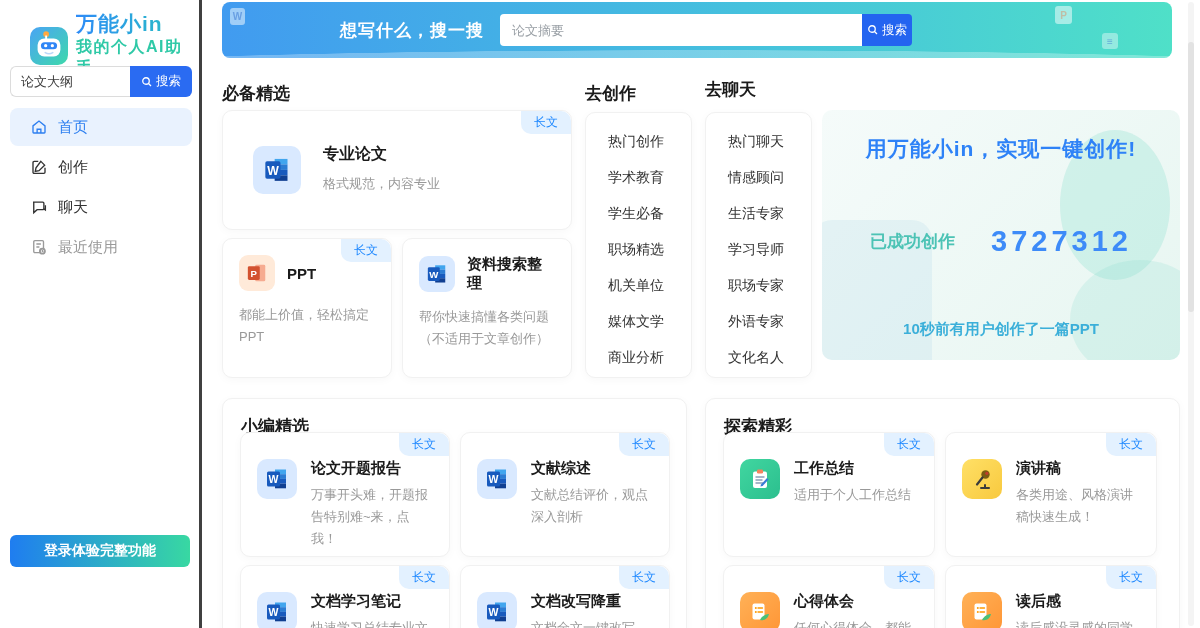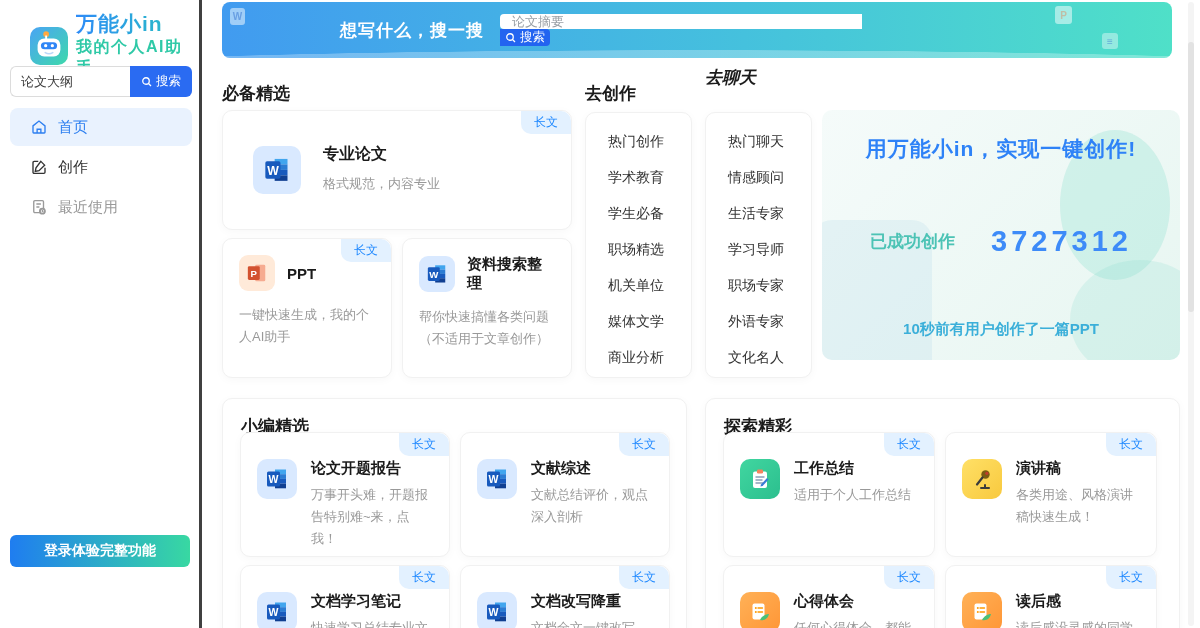--- a/index.html
+++ b/index.html
@@ -30,21 +30,21 @@
   .login-btn { position:absolute; left:10px; top:535px; width:180px; height:32px; border:none; border-radius:6px;
     background:linear-gradient(90deg,#1f7df0,#38d8a2); color:#fff; font-size:14px; font-weight:600; cursor:pointer; font-family:inherit;}
 
   
   .banner { position:absolute; left:222px; top:2px; width:950px; height:56px; border-radius:8px;
     background:linear-gradient(90deg,#419bf0 0%,#45c1dd 55%,#4fe0c8 100%); overflow:hidden; }
   .banner::after { content:""; position:absolute; inset:0;
     background:radial-gradient(130% 70% at 50% 125%, rgba(255,255,255,0.28) 0 55%, transparent 56%); }
   .banner-inner { position:absolute; inset:0; display:flex; align-items:center; z-index:2; }
   .banner-label { margin-left:118px; color:#fff; font-size:17px; font-weight:700; letter-spacing:1px; }
-  .banner-search { display:flex; margin-left:16px; height:32px;flex-direction:column; }
+  .banner-search { display:flex; margin-left:16px; height:32px; }
   .banner-search input { width:362px; border:none; border-radius:4px 0 0 4px; padding:0 12px; font-size:13px; outline:none; font-family:inherit; color:#333;}
   .banner-search input::placeholder { color:#9aa0a6; }
   .banner-search button { width:50px; background:#2364f0; color:#fff; border:none; border-radius:0 4px 4px 0; font-size:12.5px; display:flex; align-items:center; justify-content:center; gap:3px; cursor:pointer; font-family:inherit;}
   .ghost { position:absolute; border-radius:3px; background:rgba(255,255,255,0.5); color:rgba(60,120,210,0.55); font-size:10px; font-weight:700; display:flex; align-items:center; justify-content:center; z-index:1;}
   .ghost.g1 { left:8px; top:6px; width:15px; height:17px; }
   .ghost.g2 { left:833px; top:4px; width:17px; height:18px; color:rgba(230,120,70,0.4);}
   .ghost.g3 { left:880px; top:31px; width:16px; height:16px; background:rgba(255,255,255,0.4);}
 
   
   .h-sec { position:absolute; font-size:17px; font-weight:800; color:#1b1b1b; }
@@ -144,20 +144,27 @@
             <path d="M9.5 20v-5h5v5"></path>
           </svg>
         <span>首页</span>
       </div>
       <div class="nav-item">
         <svg viewBox="0 0 24 24" fill="none" stroke="currentColor" stroke-width="1.8">
             <path d="M20 13v6a1.5 1.5 0 0 1-1.5 1.5h-13A1.5 1.5 0 0 1 4 19V6a1.5 1.5 0 0 1 1.5-1.5H11"></path>
             <path d="M14.5 4.5 19.5 9.5 12 17l-5 1 1-5z"></path>
           </svg>
         <span>创作</span>
+      </div>
+      <div class="nav-item">
+        <svg viewBox="0 0 24 24" fill="none" stroke="currentColor" stroke-width="1.8">
+            <path d="M4 5.5h13a1.5 1.5 0 0 1 1.5 1.5v7a1.5 1.5 0 0 1-1.5 1.5H9.5L5 19.5v-14z"></path>
+            <path d="M20.5 9.5v6.5l-2-1.5"></path>
+          </svg>
+        <span>聊天</span>
       </div>
       <div class="nav-item muted">
         <svg viewBox="0 0 24 24" fill="none" stroke="currentColor" stroke-width="1.8">
             <rect x="5" y="3.5" width="13" height="16" rx="1.5"></rect>
             <path d="M8.5 8h6M8.5 12h4"></path>
             <circle cx="16.5" cy="17.5" r="3.6" fill="#fff"></circle>
             <circle cx="16.5" cy="17.5" r="3"></circle>
             <path d="M16.5 15.8v1.9l1.3.8"></path>
           </svg>
         <span>最近使用</span>
@@ -211,21 +218,21 @@
     <div class="mini-head">
       <div class="icon-box bg-orange">
         <svg width="22" height="22" viewBox="0 0 24 24">
             <rect x="10" y="3" width="11" height="18" rx="1.5" fill="#ed6c47" opacity="0.5"></rect>
             <rect x="2" y="4.5" width="13" height="15" rx="1.5" fill="#d35230"></rect>
             <text x="8.5" y="16.2" fill="#fff" font-size="10.5" font-weight="bold" text-anchor="middle">P</text>
           </svg>
       </div>
       <div class="c-title">PPT</div>
     </div>
-    <div class="c-desc">一键快速生成，我的个人AI助手</div>
+    <div class="c-desc">都能上价值，轻松搞定PPT</div>
   </div>
 
   <div class="card mini-card" style="left:402px;">
     <div class="mini-head">
       <div class="icon-box bg-blue">
         <svg width="22" height="22" viewBox="0 0 24 24">
             <rect x="10" y="2.5" width="11" height="4.7" fill="#41a5ee"></rect>
             <rect x="10" y="7.2" width="11" height="4.7" fill="#2b7cd3"></rect>
             <rect x="10" y="11.9" width="11" height="4.7" fill="#185abd"></rect>
             <rect x="10" y="16.6" width="11" height="4.7" fill="#103f91"></rect>
@@ -242,21 +249,21 @@
   <div class="list-panel" style="left:585px;">
     <div class="li">热门创作</div>
     <div class="li">学术教育</div>
     <div class="li">学生必备</div>
     <div class="li">职场精选</div>
     <div class="li">机关单位</div>
     <div class="li">媒体文学</div>
     <div class="li">商业分析</div>
   </div>
 
-  <div class="h-sec" style="left:705px; top:66px;font-style:italic;">去聊天</div>
+  <div class="h-sec" style="left:705px; top:78px;">去聊天</div>
   <div class="list-panel" style="left:705px;">
     <div class="li">热门聊天</div>
     <div class="li">情感顾问</div>
     <div class="li">生活专家</div>
     <div class="li">学习导师</div>
     <div class="li">职场专家</div>
     <div class="li">外语专家</div>
     <div class="li">文化名人</div>
   </div>
 

